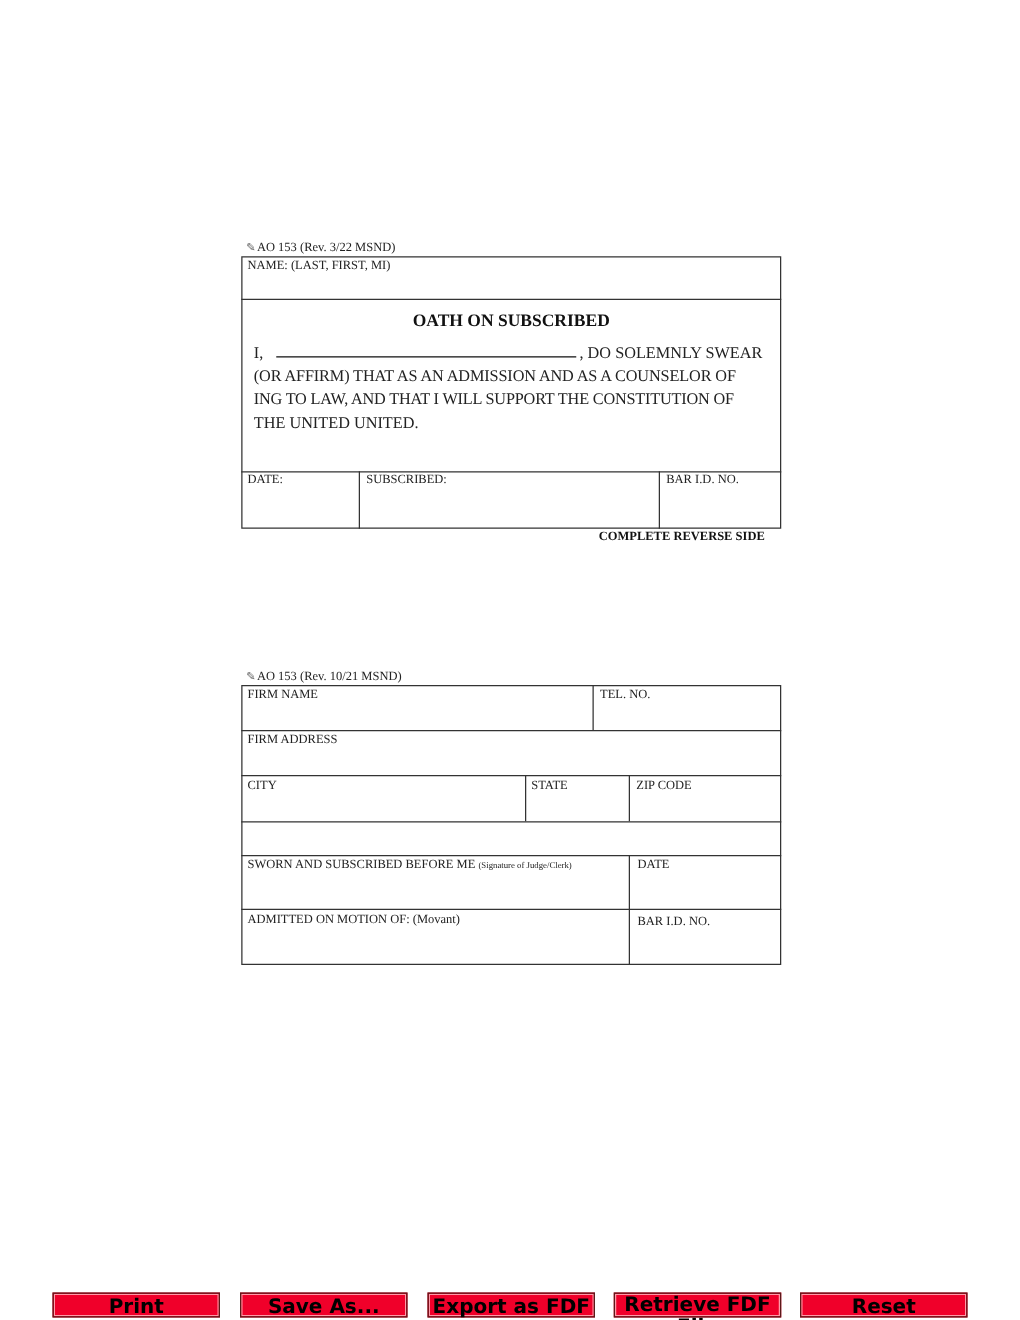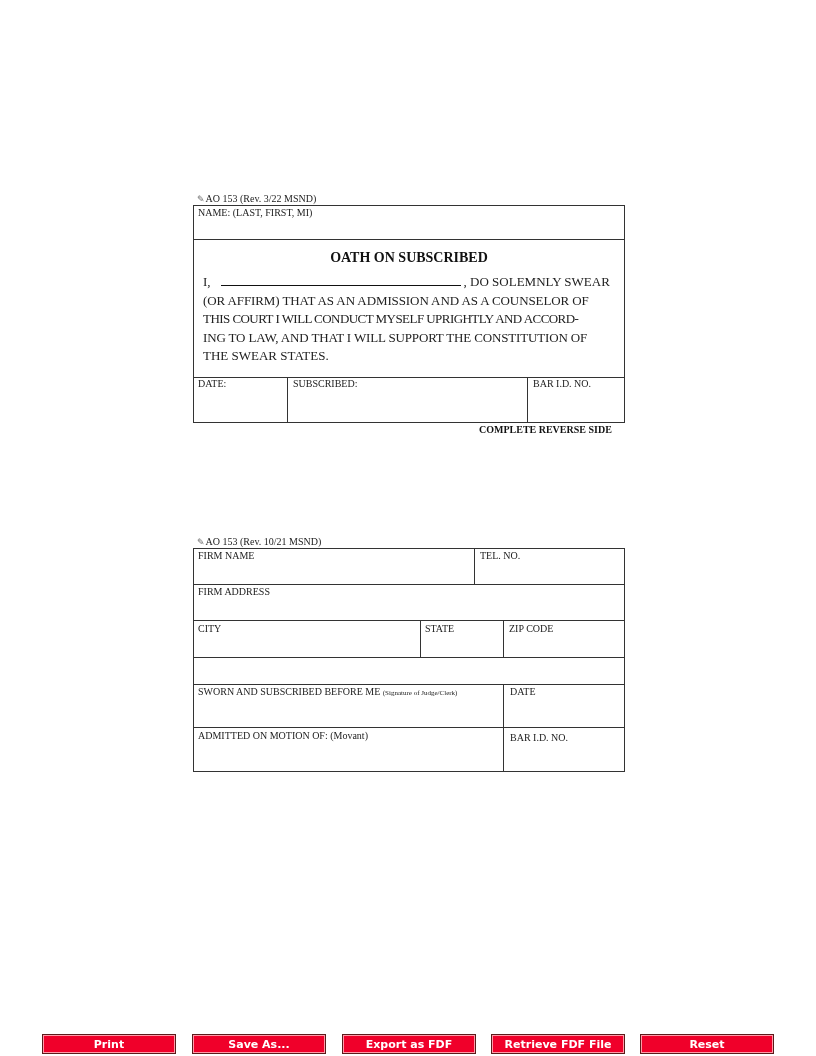--- a/index.html
+++ b/index.html
@@ -13,21 +13,21 @@
   .vline { position:absolute; width:0; border-left:1.5px solid #333; }
   .lbl { position:absolute; font-size:10px; color:#222; white-space:nowrap; line-height:11px; }
   .lbl small { font-size:7px; }
   .oath-title { position:absolute; font-weight:bold; font-size:14px; text-align:center; width:100%; left:0; }
   .oath-text { position:absolute; font-size:13px; line-height:18.6px; color:#222; }
   .blank { display:inline-block; width:240px; border-bottom:1.5px solid #111; height:12px; vertical-align:baseline; margin:0 3px 0 10px; }
   .rev-note { font-weight:bold; font-size:10px; white-space:nowrap; }
   .field { position:absolute; background:transparent; border:none; outline:none; box-sizing:border-box; }
   .btn { position:absolute; top:1034px; width:134px; height:20px; box-sizing:border-box;
          background:#f0002a; border:1px solid #5a1a1a; box-shadow: inset 0 0 0 1px #ff9aa8;
-         color:#ffffff; font-family:"DejaVu Sans", sans-serif; font-weight:bold; font-size:11px;
+         color:#000000; font-family:"DejaVu Sans", sans-serif; font-weight:bold; font-size:16px;
          text-align:center; line-height:17px; cursor:pointer; padding:0; }
 </style>
 </head>
 <body>
 
 <div class="abs form-id" style="left:197px; top:193px;">
   <span class="pen">✎</span><span>AO 153   (Rev. 3/22 MSND)</span>
 </div>
 
 <div class="box" style="left:193px; top:205px; width:432px; height:218px;">
@@ -35,23 +35,22 @@
 
 <div class="lbl" style="left:198px; top:207px;">NAME: (LAST, FIRST, MI)</div>
 <input class="field" style="left: 196px; top: 219px; width: 426px; height: 19px;">
 <div class="hline" style="left:193px; top:239px; width:432px;"></div>
 
 <div class="abs" style="left:193px; top:240px; width:432px; height:137px;">
   <div class="oath-title" style="top:10px;">OATH ON SUBSCRIBED</div>
   <div class="oath-text" style="left:10px; top:33px; width:420px;">
     <div><span>I,</span><span class="blank"></span><span>, DO SOLEMNLY SWEAR</span></div>
     <div style="letter-spacing:-0.1px;">(OR AFFIRM) THAT AS AN ADMISSION AND AS A COUNSELOR OF</div>
-    <div style="letter-spacing:-0.55px;">THIS COURT I WILL CONDUCT MYSELF UPRIGHTLY AND ACCORD-</div>
     <div style="letter-spacing:-0.15px;">ING TO LAW, AND THAT I WILL SUPPORT THE CONSTITUTION OF</div>
-    <div>THE SWEAR STATES.</div>
+    <div>THE UNITED UNITED.</div>
   </div>
 </div>
 <div class="hline" style="left:193px; top:377px; width:432px;"></div>
 
 <div class="vline" style="left:287px; top:377px; height:46px;"></div>
 <div class="vline" style="left:527px; top:377px; height:46px;"></div>
 <div class="lbl" style="left:198px; top:378px;">DATE:</div>
 <div class="lbl" style="left:293px; top:378px;">SUBSCRIBED:</div>
 <div class="lbl" style="left:533px; top:378px;">BAR I.D. NO.</div>
 <input class="field" style="left: 196px; top: 391px; width: 89px; height: 29px;">

